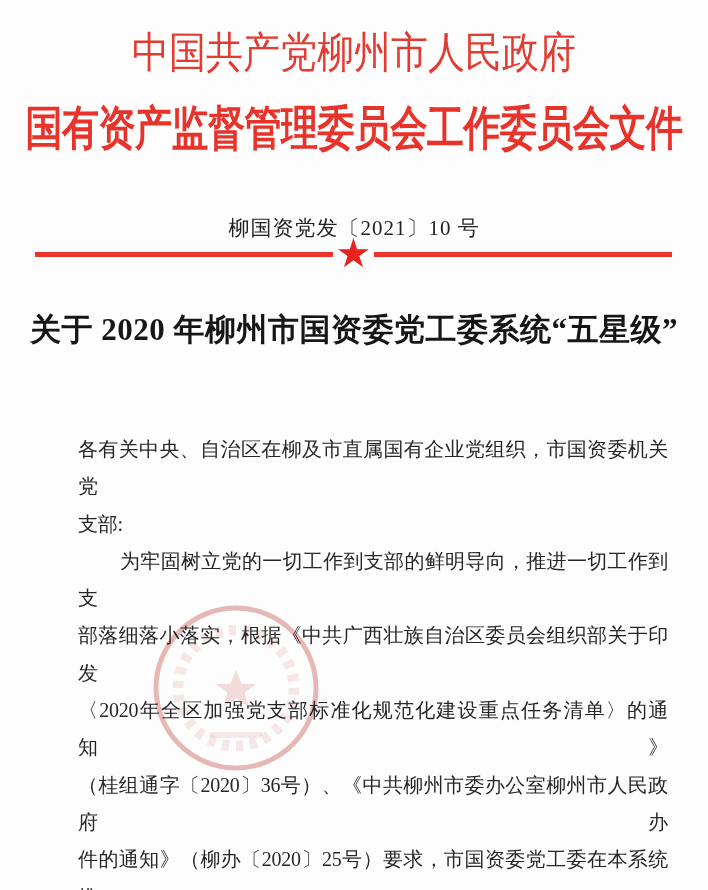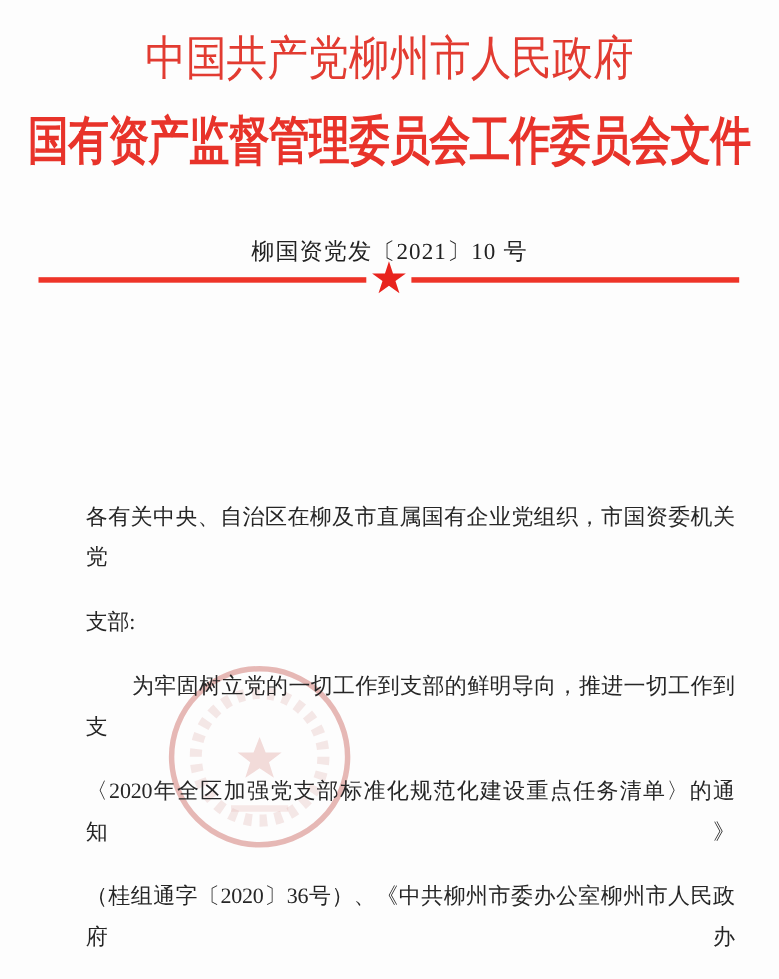--- a/index.html
+++ b/index.html
@@ -51,21 +51,21 @@
     line-height:42px; color:#161616;
     letter-spacing:0.5px;
     white-space:nowrap;
   }
   .body-text {
     position:absolute; top:431px; left:78px; width:590px;
     font-size:20px; line-height:37.3px;
     color:#262626; letter-spacing:-0.2px;
     z-index:1;
   }
-  .body-line { text-align:justify; text-align-last:justify;margin-top:21px; }
+  .body-line { text-align:justify; text-align-last:justify; }
   .body-line.no-justify { text-align:right; text-align-last:left; }
   .body-line.indent { text-indent:42px;font-family:Liberation Serif, serif; }
   .seal {
     position:absolute; left:148px; top:600px;
     width:176px; height:176px;
     z-index:0; opacity:0.55;
     pointer-events:none;
   }
 </style>
 </head>
@@ -83,23 +83,25 @@
 
 <div class="doc-number">柳国资党发〔2021〕10 号</div>
 
 <div class="red-rule">
   <div class="bar"></div>
   <div class="star">★</div>
   <div class="bar"></div>
 </div>
 
 <div class="doc-title">
+  <div>关于 2020 年柳州市国资委党工委系统“五星级”</div>
 </div>
 
 <div class="body-text">
   <div class="body-line">各有关中央、自治区在柳及市直属国有企业党组织，市国资委机关党</div>
   <div class="body-line no-justify">支部:</div>
   <div class="body-line indent">为牢固树立党的一切工作到支部的鲜明导向，推进一切工作到支</div>
+  <div class="body-line">部落细落小落实，根据《中共广西壮族自治区委员会组织部关于印发</div>
   <div class="body-line">〈2020年全区加强党支部标准化规范化建设重点任务清单〉的通知》</div>
   <div class="body-line">（桂组通字〔2020〕36号）、《中共柳州市委办公室柳州市人民政府办</div>
   <div class="body-line">件的通知》（柳办〔2020〕25号）要求，市国资委党工委在本系统推</div>
 
 </div>
 
 </body></html>

